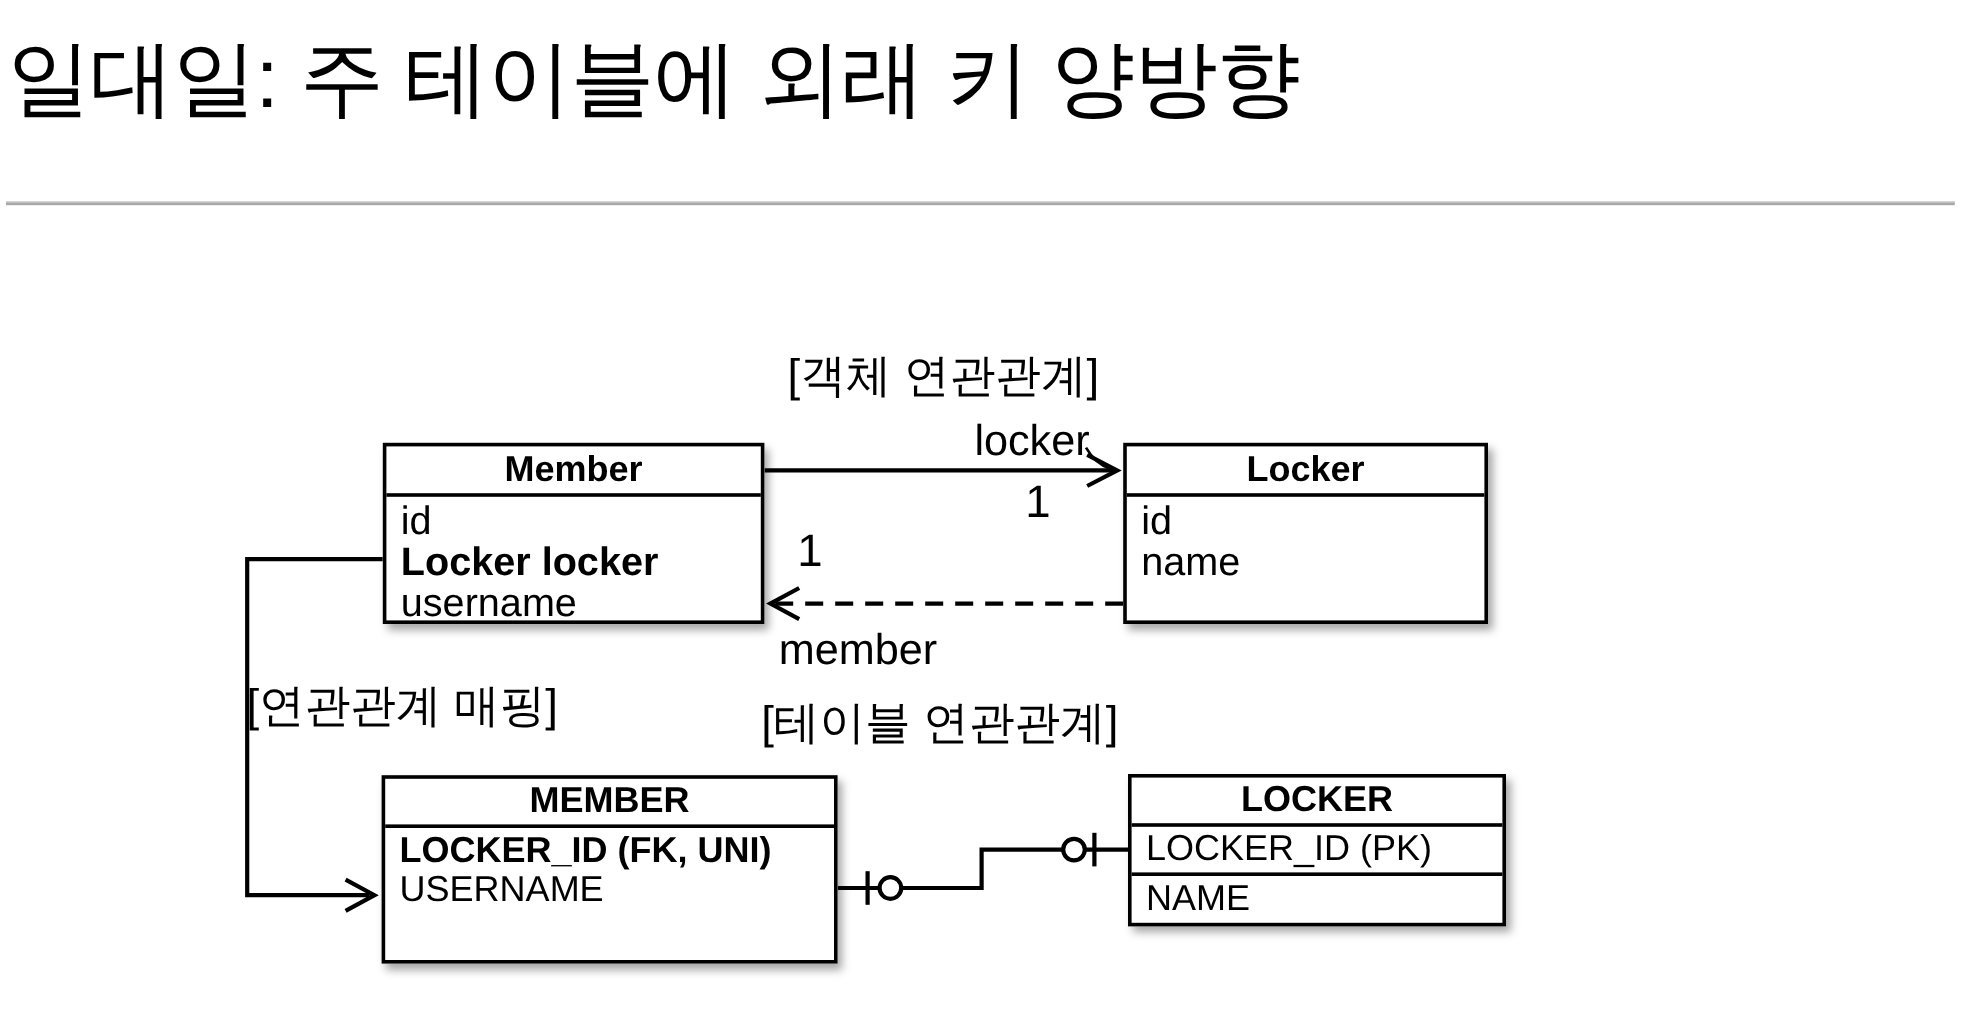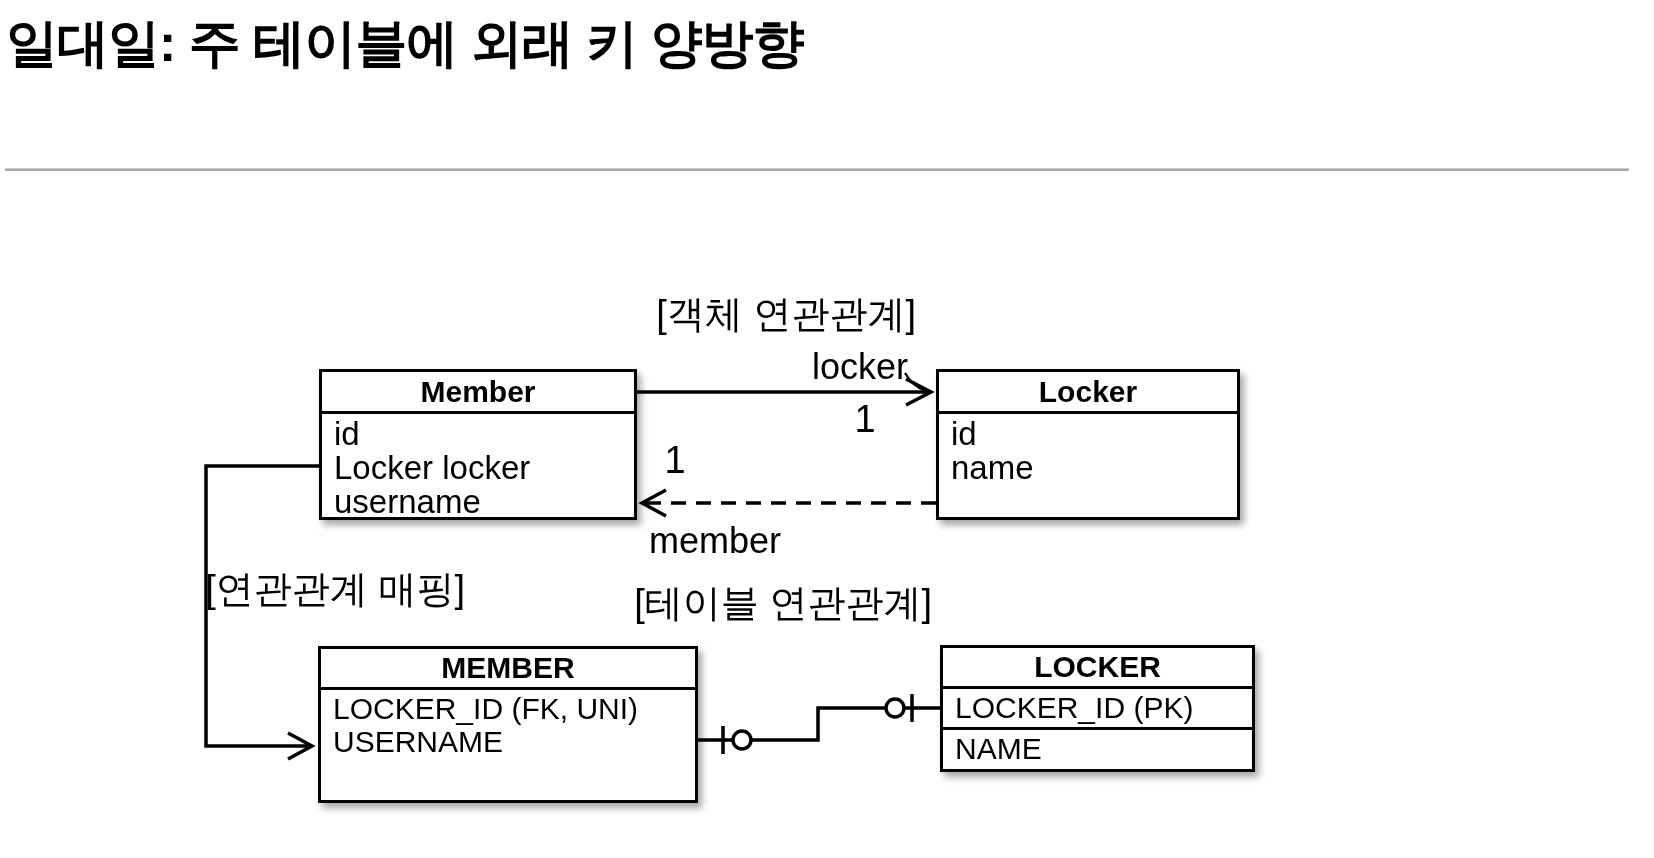--- a/index.html
+++ b/index.html
@@ -3,42 +3,42 @@
 <meta charset="utf-8">
 <style>
   html,body{margin:0;padding:0;background:#fff;}
   body{
     width:1654px;height:858px;position:relative;overflow:hidden;
     font-family:"Liberation Sans","DejaVu Sans",sans-serif;color:#000;
   }
   .abs{position:absolute;}
   
   .slide-title{
-    left:6px;top:10px;width:1500px;
-    font-size:52px;font-weight:700;letter-spacing:-1px;line-height:1.3;
+    left:6px;top:20px;width:1500px;
+    font-size:70px;font-weight:400;letter-spacing:-1px;line-height:1.3;
     white-space:nowrap;
   }
   .divider{left:5px;top:168px;width:1624px;height:2px;background:#a8a8a8;border-top:1px solid #c9c9c9;}
   
   .dlabel{font-size:38px;text-align:right;white-space:nowrap;line-height:1.1;}
   .alabel{font-size:36px;text-align:center;white-space:nowrap;line-height:1.1;}
   .mult{font-size:38px;text-align:center;white-space:nowrap;line-height:1.1;}
   
   .uml-box{
     background:#fff;border:3px solid #000;box-sizing:border-box;
     box-shadow:4px 5px 7px rgba(0,0,0,0.35);
   }
   .uml-header{
     border-bottom:3px solid #000;text-align:center;font-weight:bold;
     font-size:30px;display:flex;align-items:center;justify-content:center;
     box-sizing:border-box;
   }
   .uml-body{padding:3px 0 0 12px;box-sizing:border-box;}
   .uml-field{font-size:33px;line-height:34px;white-space:nowrap;}
-  .bold{font-weight:normal;}
+  .bold{font-weight:bold;}
   .tbl-row{
     font-size:30px;box-sizing:border-box;padding-left:12px;
     display:flex;align-items:center;white-space:nowrap;
   }
   .tbl-sep{border-bottom:3px solid #000;}
   svg{position:absolute;left:0;top:0;}
 </style>
 </head>
 <body>
 

